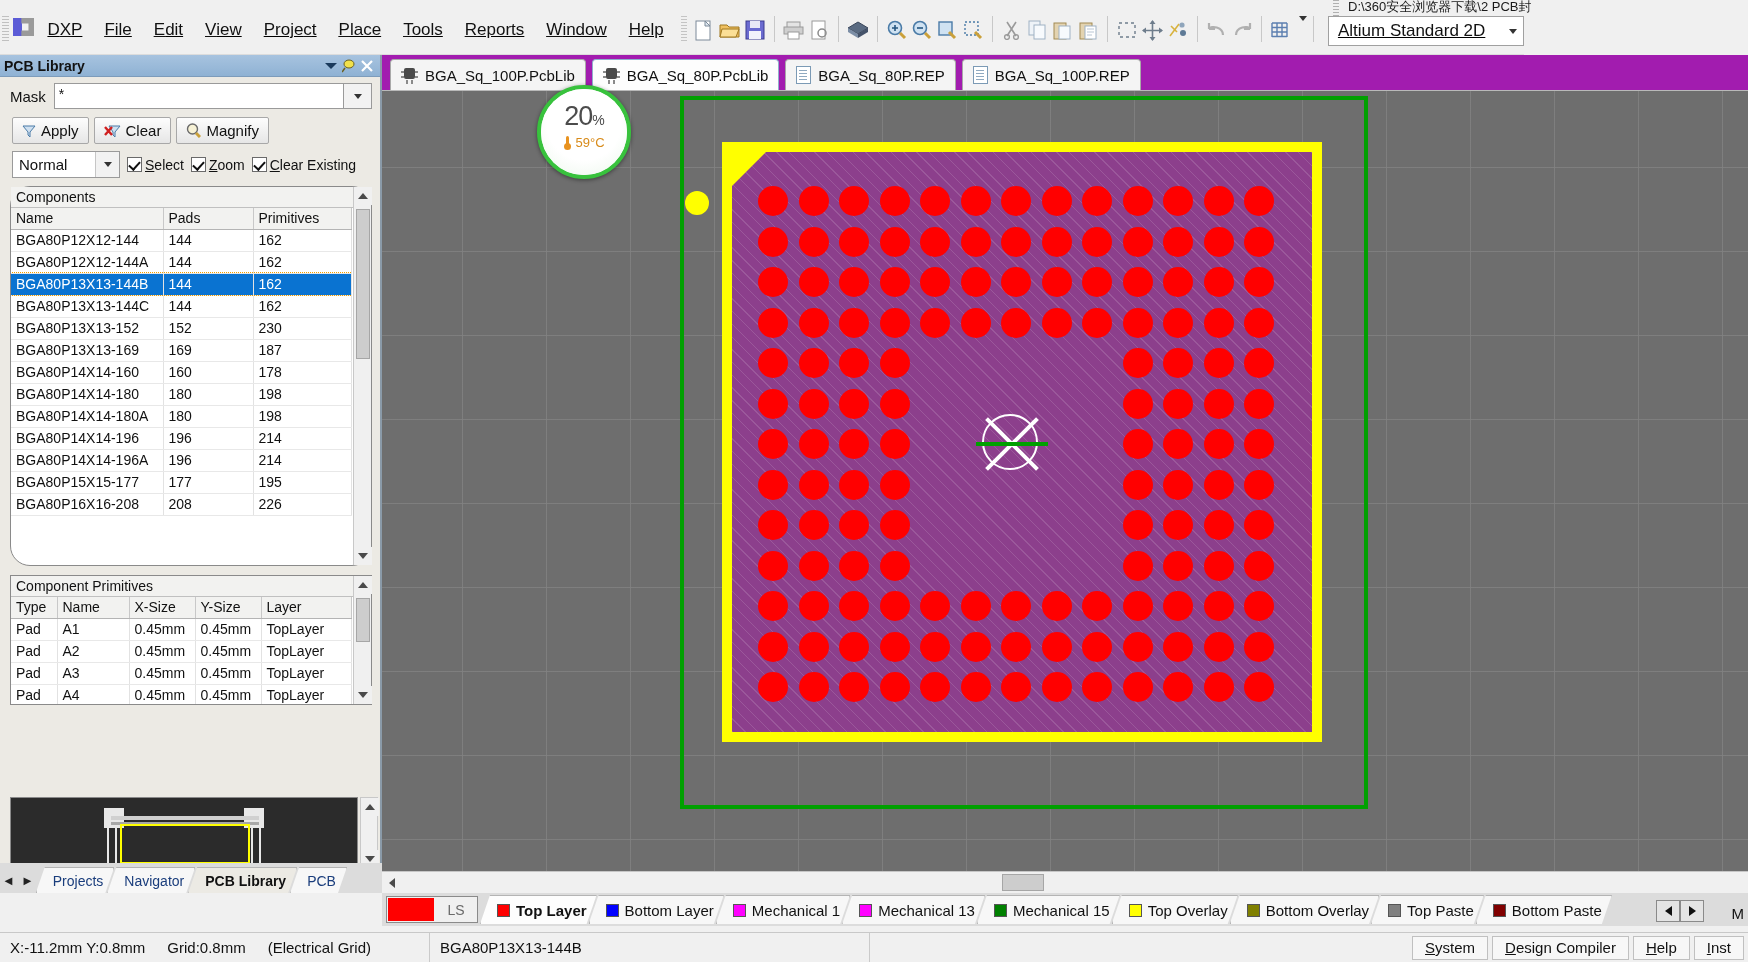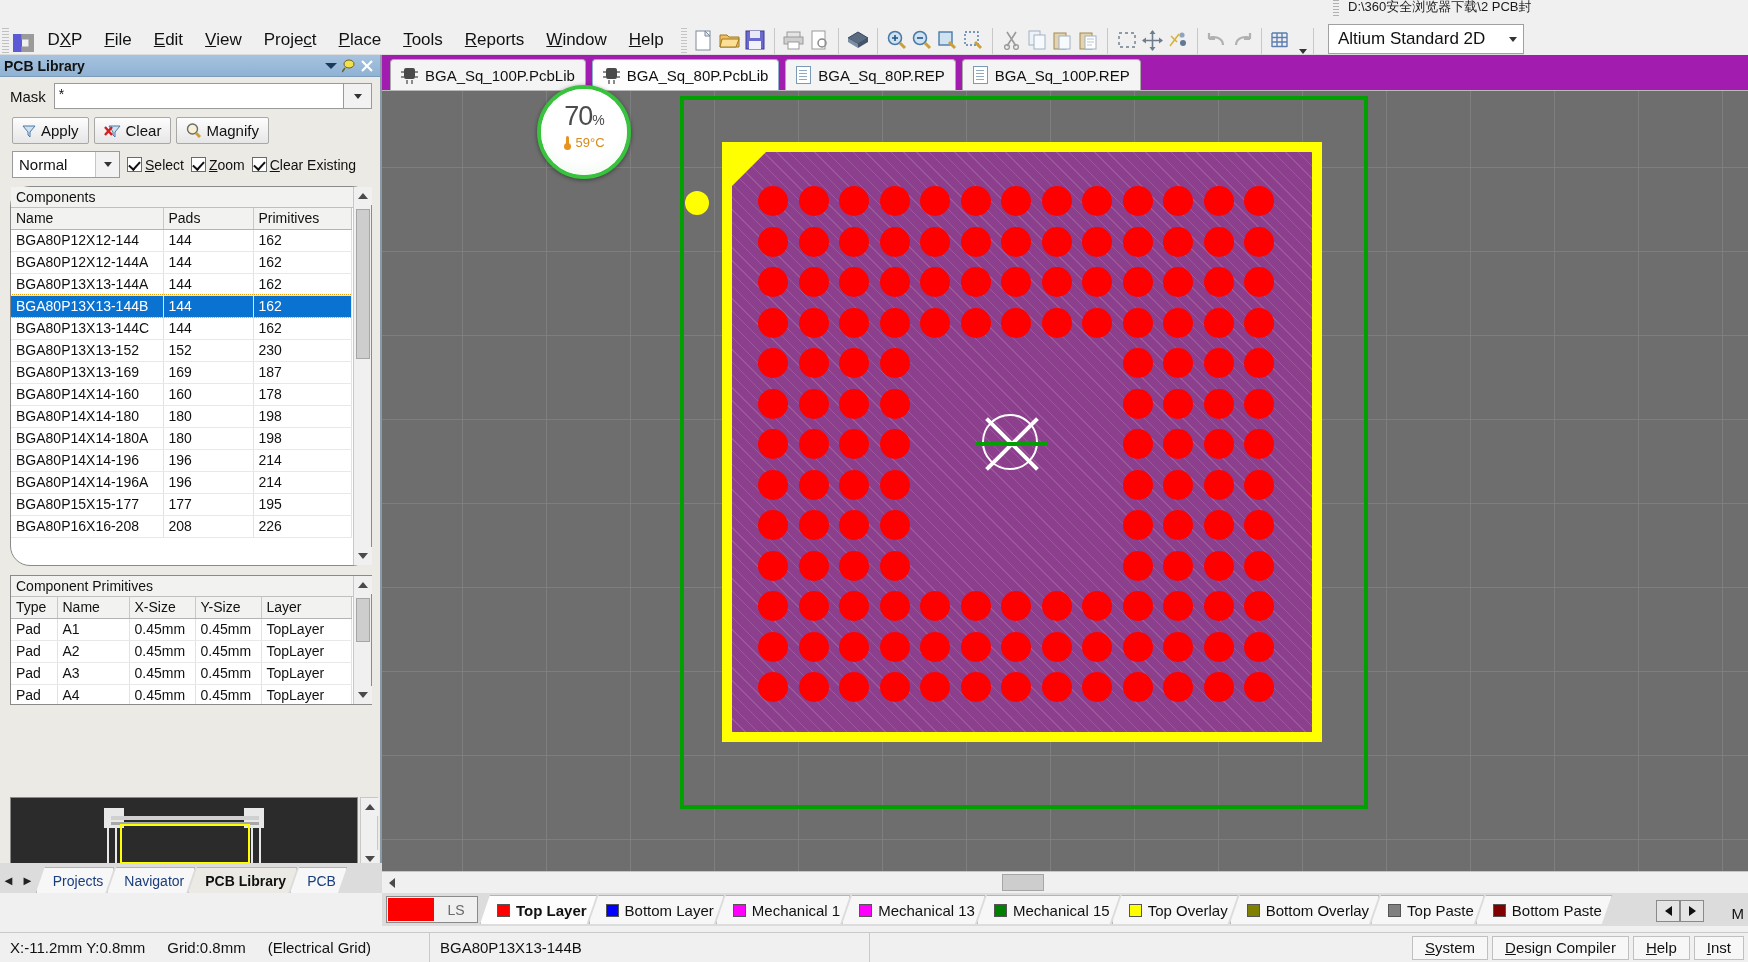--- a/index.html
+++ b/index.html
@@ -23,22 +23,23 @@
     font-size: 13px; color: #1a1a1a; white-space: nowrap;
   }
   .titlestrip .gripdots {
     position: absolute; left: 1333px; top: 0px; width: 6px; height: 16px;
     background: repeating-linear-gradient(to bottom,#b0b0b0 0 1px,transparent 1px 3px);
   }
 
   
   .menubar {
     position: absolute; left: 0; top: 16px; width: 1524px; height: 39px;
-    background: #f0f0f0; display: flex; align-items: flex-end;
+    background: #f0f0f0; display: flex; align-items: flex-start;
     border-bottom: 1px solid #dcdcdc;
+    text-decoration: underline;
   }
   .grip {
     width: 8px; height: 26px; margin: 0 3px 0 2px;
     background: repeating-linear-gradient(to bottom,#c0c0c0 0 1px,transparent 1px 3px);
   }
   .dxplogo {
     width: 22px; height: 22px; margin: 0 3px 0 1px; position: relative;
   }
   .dxplogo .l1 { position:absolute; left:0; top:2px; width:9px; height:18px; background:#5b5bd6; }
   .dxplogo .l2 { position:absolute; left:8px; top:2px; width:13px; height:18px; background:#9a9a9a;
@@ -557,25 +558,20 @@
           </tr>
             </thead>
           <tbody id="components-body">
               <tr>
                 <td>BGA80P12X12-144</td>
                 <td>144</td>
                 <td>162</td>
               </tr>
               <tr>
                 <td>BGA80P12X12-144A</td>
-                <td>144</td>
-                <td>162</td>
-              </tr>
-              <tr>
-                <td>BGA80P13X13-144A</td>
                 <td>144</td>
                 <td>162</td>
               </tr>
               <tr class="sel">
                 <td>BGA80P13X13-144B</td>
                 <td>144</td>
                 <td>162</td>
               </tr>
               <tr>
                 <td>BGA80P13X13-144C</td>
@@ -1001,21 +997,21 @@
       <div class="stbtn"><u>D</u>esign Compiler</div>
       <div class="stbtn"><u>H</u>elp</div>
       <div class="stbtn" style="margin-right:0;"><u>I</u>nst</div>
     </div>
   </div>
 
   <div class="cpuwidget">
     <div class="ring"></div>
     <div class="inner"></div>
     <div class="pct">
-      <span>70</span><span class="u">%</span>
+      <span>20</span><span class="u">%</span>
     </div>
     <div class="temp">
       <span class="thermo">
           <span class="stem"></span>
           <span class="bulb"></span>
         </span>
       <span>59°C</span>
     </div>
   </div>
 

